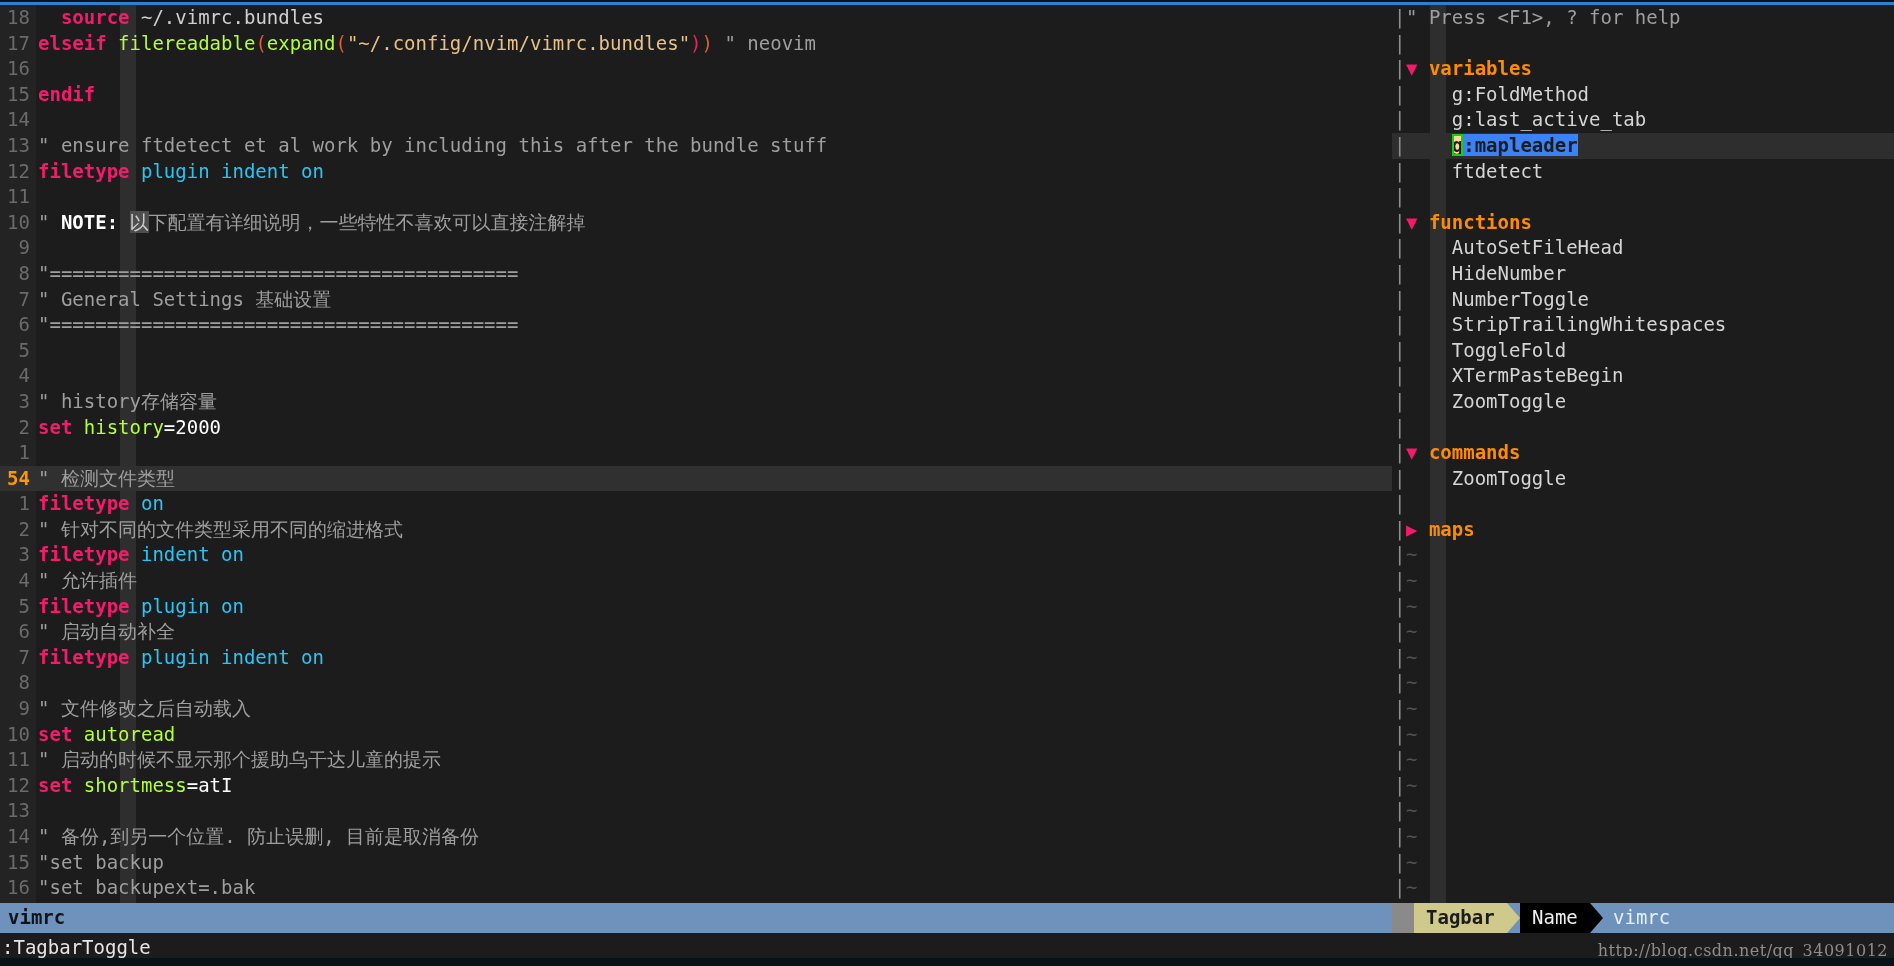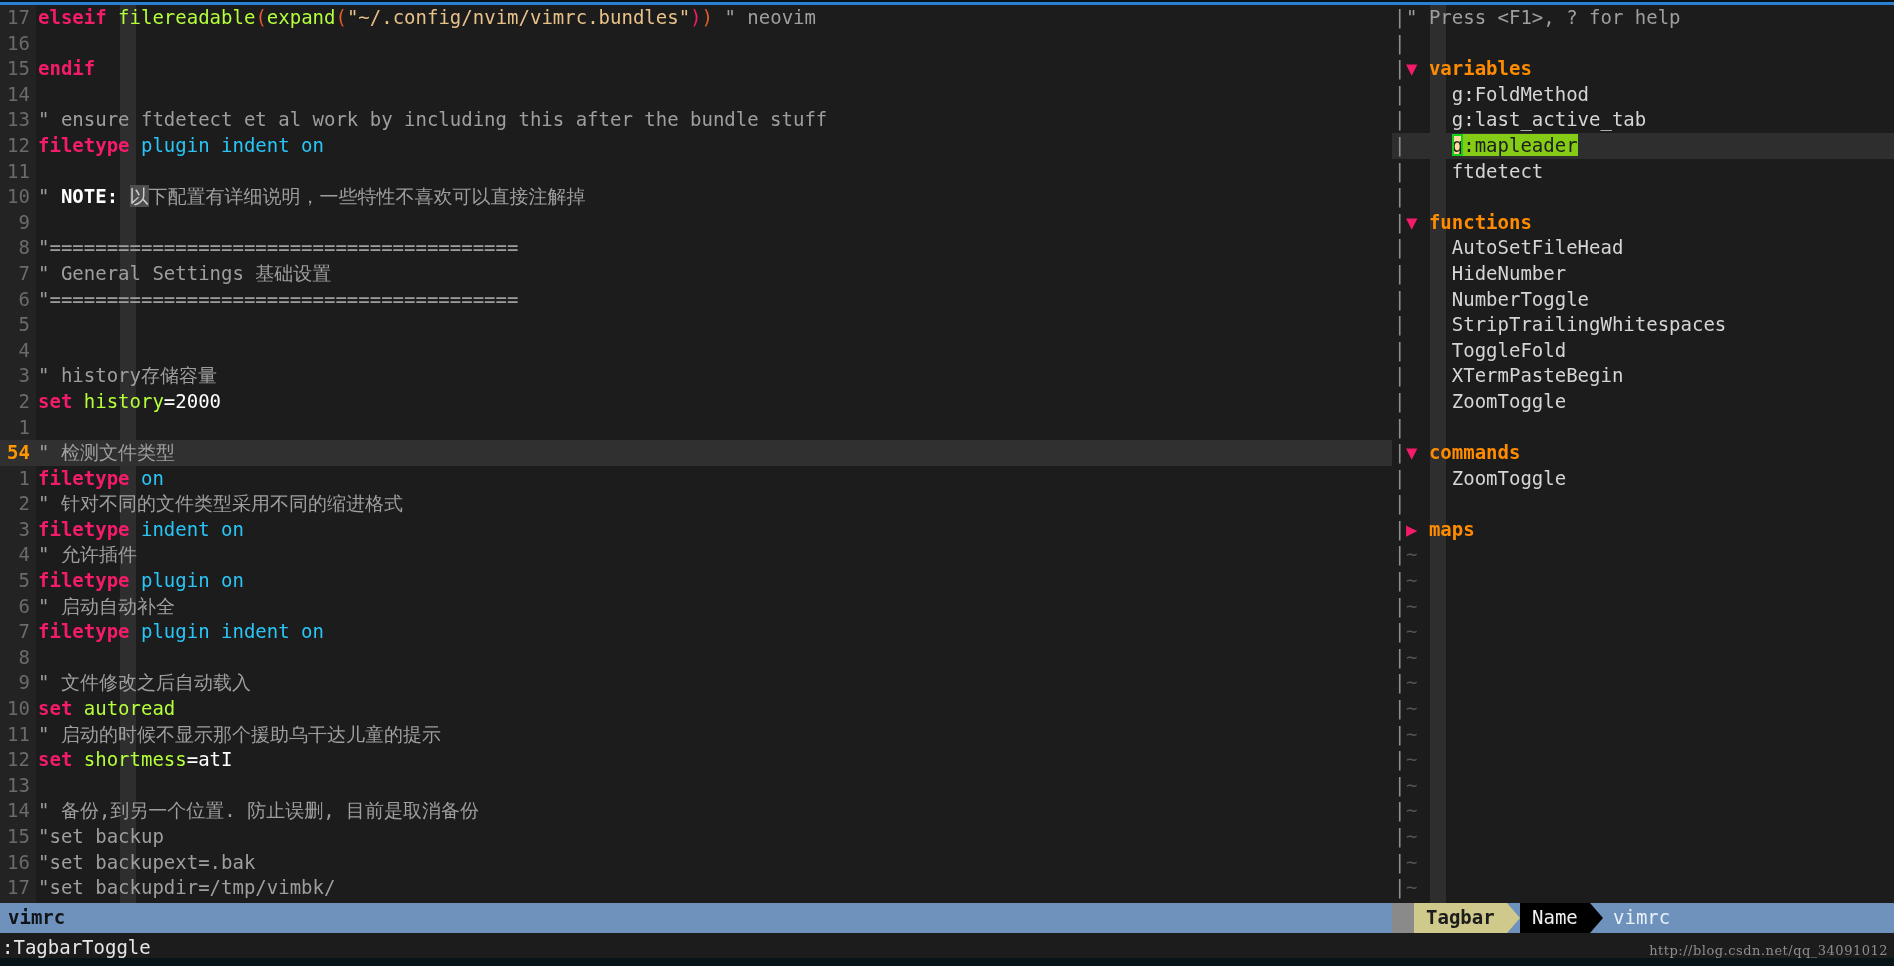--- a/index.html
+++ b/index.html
@@ -45,56 +45,57 @@
   .tbcolguide{position:absolute;left:38px;top:0;width:16px;height:898px;background:#2e2e2e;}
   .tblines{position:absolute;left:0;top:0;width:502px;}
   .tb-row{position:relative;height:25.6px;white-space:pre;}
   .tb-row .bar{position:absolute;left:2px;top:0;color:#8e8e8e;}
   .tb-row .c{position:absolute;left:14px;top:0;white-space:pre;}
   .tb-help{color:#9e9e9e;}
   .tb-kind{color:#ff8c00;font-weight:bold;margin-top:14px;}
   .tb-arrow{color:#f41b6a;font-weight:bold;}
   .tb-item{color:#d5d5d5;}
   .tb-row.sel{background:#2e2e2e;}
-  .tb-hl{background:#84cc16;color:#1c1c1c;font-weight:normal;}
+  .tb-hl{background:#3b82f6;color:#1c1c1c;font-weight:bold;}
   .tb-cursor{outline:2px solid #14d014;outline-offset:-2px;background:#ffd9a0;color:#1c1c1c;}
   .tb-tilde{color:#555;}
 
   
   .statusrow{position:absolute;left:0;top:903px;width:1894px;height:30px;}
   .st-left{position:absolute;left:0;top:0;width:1392px;height:30px;background:#6f92bd;color:#101418;}
   .st-file{position:absolute;left:8px;top:2px;font-weight:bold;}
   .st-right{position:absolute;right:10px;top:2px;white-space:pre;}
   .st-bar{position:absolute;left:1392px;top:0;width:502px;height:30px;background:#6f92bd;}
   .pw-gap{position:absolute;left:1392px;top:0;width:22px;height:30px;background:#8a8a8a;}
   .pw-a{position:absolute;left:1414px;top:0;height:30px;background:#cfc98c;color:#1c1c1c;font-weight:bold;padding:2px 12px 0 12px;box-sizing:border-box;}
   .pw-a-tip{position:absolute;top:0;width:0;height:0;border-top:15px solid transparent;border-bottom:15px solid transparent;border-left:13px solid #cfc98c;}
   .pw-b{position:absolute;top:0;height:30px;background:#000000;color:#f0f0f0;padding:2px 12px 0 12px;box-sizing:border-box;}
   .pw-b-tip{position:absolute;top:0;width:0;height:0;border-top:15px solid transparent;border-bottom:15px solid transparent;border-left:13px solid #000000;}
   .pw-c{position:absolute;top:2px;color:#e8f0f8;}
 
   
   .cmdline{position:absolute;left:0;top:933px;width:1894px;height:33px;background:#1c1c1c;color:#e6e6e6;}
   .cmdline .cmdtxt{position:absolute;left:2px;top:2px;white-space:pre;}
-  .watermark{position:absolute;right:6px;top:5px;color:#8d8d8d;font-family:"DejaVu Serif","Liberation Serif",serif;font-size:13px;letter-spacing:0.5px;}
+  .watermark{position:absolute;right:6px;top:5px;color:#8d8d8d;font-family:"DejaVu Serif","Liberation Serif",serif;font-size:16px;letter-spacing:0.5px;}
   .bottomstrip{position:absolute;left:0;top:958px;width:1894px;height:8px;background:#071318;}
 </style>
 </head>
 <body>
 
 <div id="app">
 
   <div class="topborder">
       <div class="inner"></div>
     </div>
 
   <div class="editor">
     <div class="gutter"></div>
     <div class="colguide"></div>
     <div class="lines" id="editor-lines">
+        <div class="ln-row"><span class="ln">18</span><span class="txt"><span class="plain">  </span><span class="kw">source</span><span class="plain"> ~/</span><span class="plain">.vimrc</span><span class="plain">.bundles</span></span></div>
         <div class="ln-row"><span class="ln">17</span><span class="txt"><span class="kw">elseif</span><span class="plain"> </span><span class="fn">filereadable</span><span class="par">(</span><span class="fn">expand</span><span class="par">(</span><span class="str">"~/.config/nvim/vimrc.bundles"</span><span class="par2">)</span><span class="par">)</span><span class="cmt"> " neovim</span></span></div>
         <div class="ln-row"><span class="ln">16</span></div>
         <div class="ln-row"><span class="ln">15</span><span class="txt"><span class="kw">endif</span></span></div>
         <div class="ln-row"><span class="ln">14</span><span class="txt"></span></div>
         <div class="ln-row"><span class="ln">13</span><span class="txt"><span class="cmt">" ensure ftdetect et al work by including this after the bundle stuff</span></span></div>
         <div class="ln-row"><span class="ln">12</span><span class="txt"><span class="kw">filetype</span><span class="plain"> </span><span class="opt">plugin indent on</span></span></div>
         <div class="ln-row"><span class="ln">11</span><span class="txt"></span></div>
         <div class="ln-row"><span class="ln">10</span><span class="txt"><span class="cmt">" </span><span class="note">NOTE:</span><span class="cmt"> </span><span class="blockcur">以</span><span class="cmt">下配置有详细说明，一些特性不喜欢可以直接注解掉</span></span></div>
         <div class="ln-row"><span class="ln">9</span><span class="txt"></span></div>
         <div class="ln-row"><span class="ln">8</span><span class="txt"><span class="cmt">"=========================================</span></span></div>

